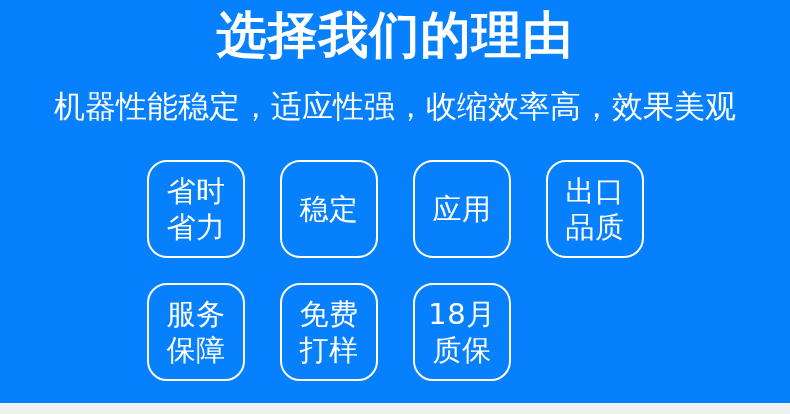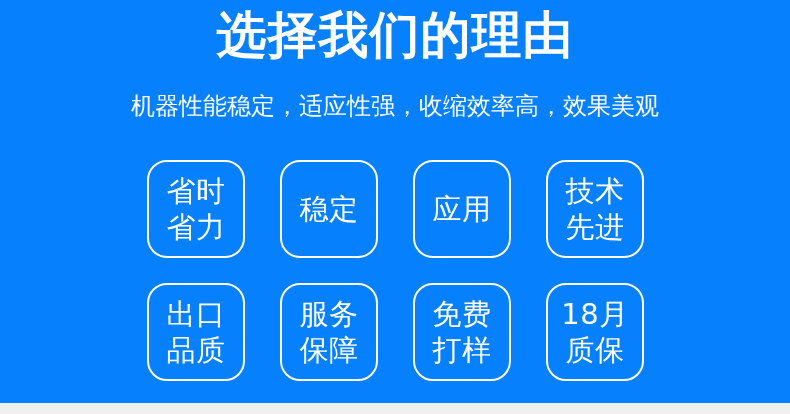--- a/index.html
+++ b/index.html
@@ -37,21 +37,21 @@
     white-space: nowrap;
   }
 
   .subhead {
     position: absolute;
     top: 89px;
     left: 0;
     width: 790px;
     text-align: center;
     color: #ffffff;
-    font-size: 24px;
+    font-size: 31px;
     line-height: 34px;
     font-weight: normal;
     letter-spacing: 0px;
     white-space: nowrap;
   }
 
   .grid {
     position: absolute;
     top: 160px;
     left: 147px;
@@ -106,24 +106,20 @@
     </div>
 
     <div class="feature-box">
       <span class="feature-line">稳定</span>
     </div>
 
     <div class="feature-box">
       <span class="feature-line">应用</span>
     </div>
 
-    <div class="feature-box">
-      <span class="feature-line">技术</span>
-      <span class="feature-line">先进</span>
-    </div>
 
     <div class="feature-box">
       <span class="feature-line">出口</span>
       <span class="feature-line">品质</span>
     </div>
 
     <div class="feature-box">
       <span class="feature-line">服务</span>
       <span class="feature-line">保障</span>
     </div>

